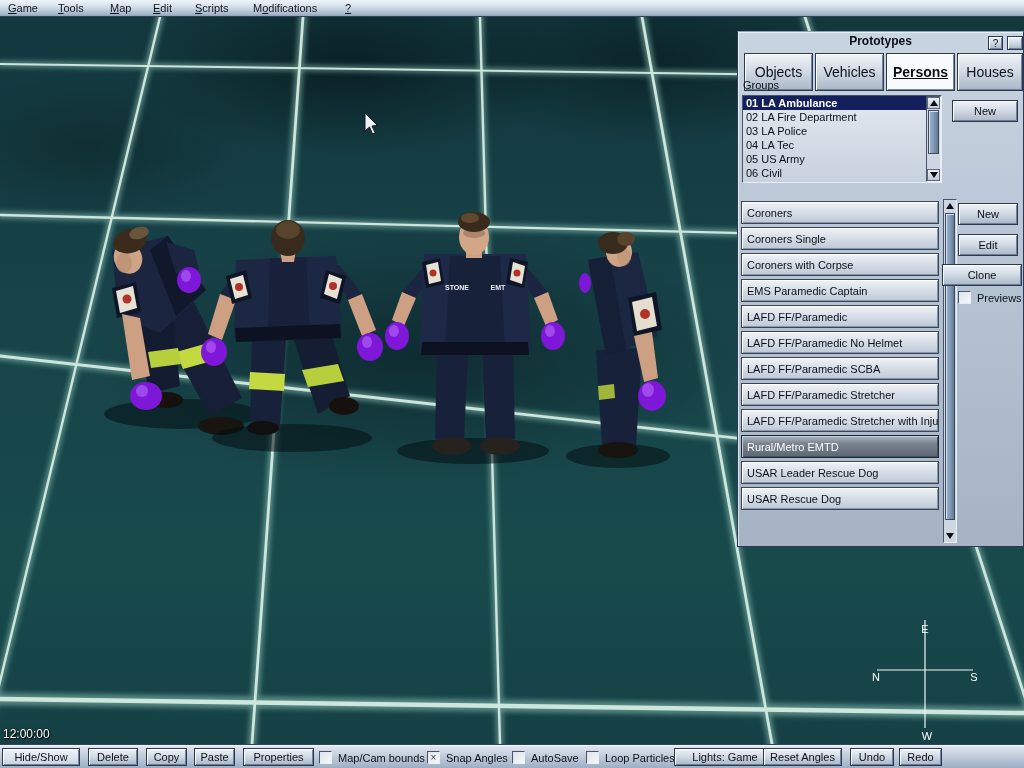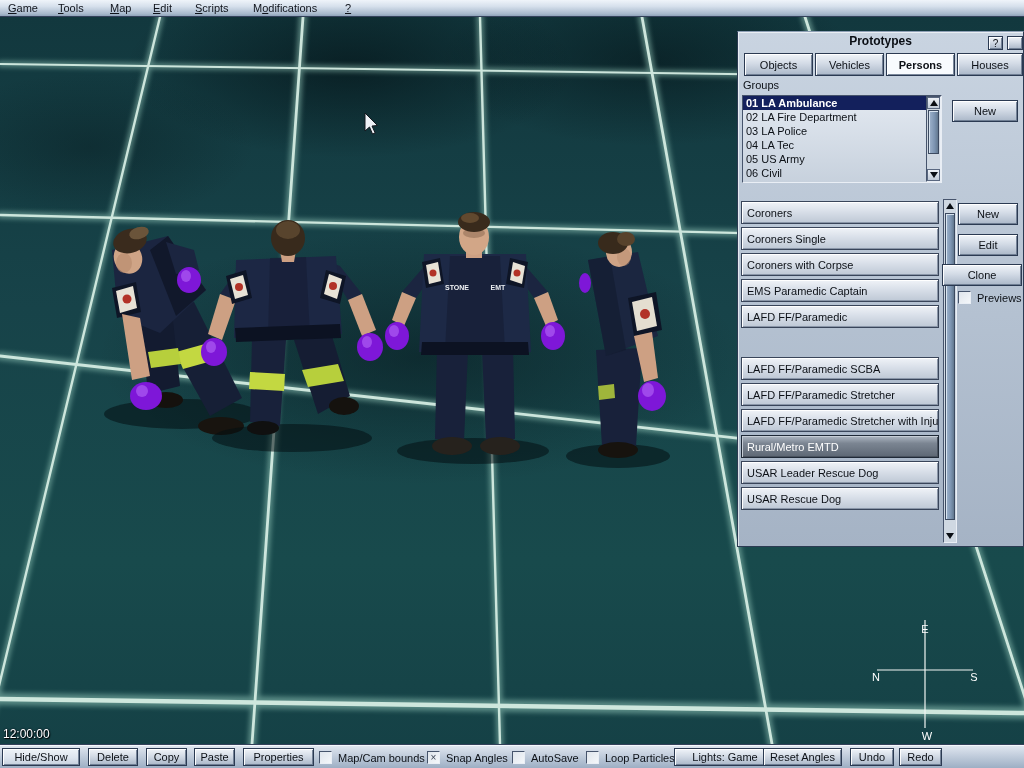--- a/index.html
+++ b/index.html
@@ -31,22 +31,22 @@
     color:#0c1016;cursor:pointer;white-space:nowrap;}
   .btn.lit{background:linear-gradient(180deg,#eef3f8 0%,#dde4ee 55%,#c6d1de 100%);}
   
   .panel{position:absolute;left:737px;top:17px;width:287px;height:516px;z-index:6;box-sizing:border-box;
     background:linear-gradient(180deg,#c9d4e1 0%,#b4c1d1 55%,#a5b3c5 100%);
     border:1px solid #2b3a52;border-top:1px solid #8ea0b6;
     box-shadow:inset 1px 1px 0 rgba(255,255,255,.6);margin-top:14px;}
   .panel-title{position:absolute;left:0;top:1px;width:100%;height:17px;text-align:center;
     font-size:12px;font-weight:bold;color:#0a0e14;line-height:17px;}
   .mini-btn{font-size:10px;height:14px;}
-  .tab{height:23px;font-size:11px;}
-  .tab.active{background:#f8fbfe;font-weight:bold;}
+  .tab{height:38px;font-size:14px;}
+  .tab.active{background:#f8fbfe;font-weight:bold;text-decoration:underline;}
   .side-label{position:absolute;color:#0c1016;}
   .listbox{position:absolute;box-sizing:border-box;
     background:linear-gradient(180deg,#e3e9f1 0%,#c7d1dd 100%);
     border:1px solid;border-color:#46546c #e9eef5 #e9eef5 #46546c;}
   .group-item{height:14px;line-height:14px;padding:0 3px;overflow:hidden;white-space:nowrap;}
   .group-item.selected{background:#13205c;color:#fff;font-weight:bold;}
   .proto-item{position:absolute;left:3px;width:198px;height:23px;box-sizing:border-box;
     display:flex;align-items:center;padding-left:5px;overflow:hidden;white-space:nowrap;
     background:linear-gradient(180deg,#f0f3f8 0%,#d6dde7 50%,#bec8d5 100%);
     border:1px solid #39455a;box-shadow:inset 1px 1px 0 #fff,inset -1px -1px 0 #8a96a8;cursor:pointer;}
@@ -277,20 +277,21 @@
           <span class="tri-down"></span>
         </div>
     </div>
     <div class="btn" style="left:214px;top:68px;width:66px;height:22px">New</div>
 
     <div class="proto-item" style="top:169px">Coroners</div>
     <div class="proto-item" style="top:195px">Coroners Single</div>
     <div class="proto-item" style="top:221px">Coroners with Corpse</div>
     <div class="proto-item" style="top:247px">EMS Paramedic Captain</div>
     <div class="proto-item" style="top:273px">LAFD FF/Paramedic</div>
+    <div class="proto-item" style="top:299px">LAFD FF/Paramedic No Helmet</div>
     <div class="proto-item" style="top:325px">LAFD FF/Paramedic SCBA</div>
     <div class="proto-item" style="top:351px">LAFD FF/Paramedic Stretcher</div>
     <div class="proto-item" style="top:377px">LAFD FF/Paramedic Stretcher with Injured</div>
     <div class="proto-item selected" style="top:403px">Rural/Metro EMTD</div>
     <div class="proto-item" style="top:429px">USAR Leader Rescue Dog</div>
     <div class="proto-item" style="top:455px">USAR Rescue Dog</div>
 
     <div class="sbar" style="left:205px;top:167px;width:14px;height:344px">
       <div class="arrow-box" style="top:0;background:none;border:none">
           <span class="tri-up"></span>

